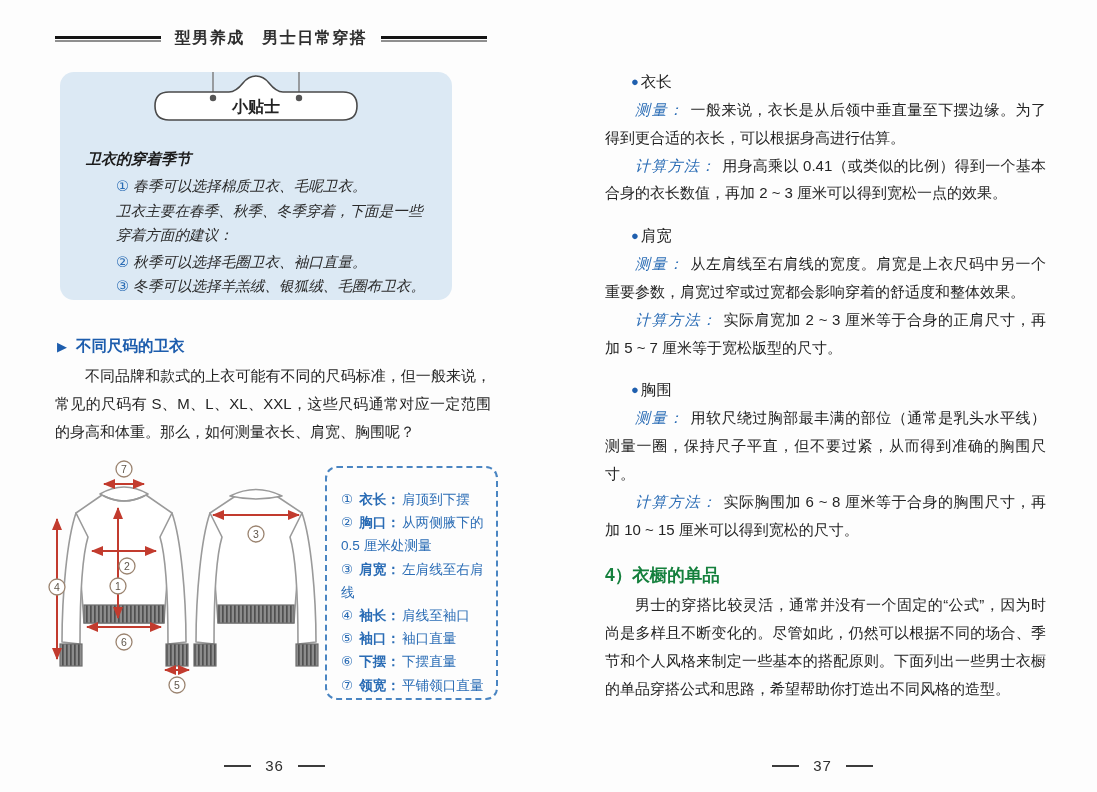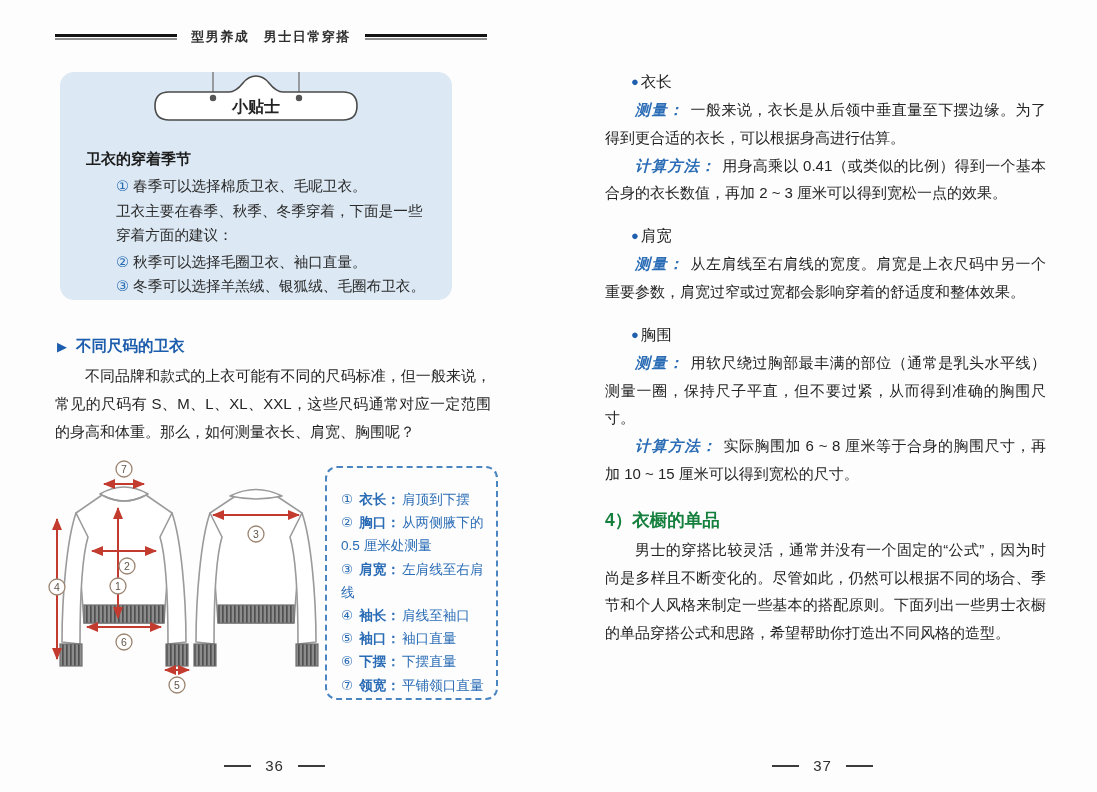--- a/index.html
+++ b/index.html
@@ -8,30 +8,30 @@
   .page { position:absolute; top:0; height:792px; width:549px; }
   #page-left { left:0; }
   #page-right { left:548px; }
 
   
   .runhead { position:absolute; top:28px; display:flex; align-items:center; }
   #page-left .runhead { left:55px; width:432px; }
   #page-right .runhead { left:57px; width:432px; }
   .rule { flex:1; height:6px;
     background:linear-gradient(#141414 0 2.6px, transparent 2.6px 3.8px, #8f8f8f 3.8px 5.8px); }
-  .runhead .htxt { padding:0 14px; font-size:13px; font-weight:bold; color:#2e2e2e;
+  .runhead .htxt { padding:0 14px; font-size:16px; font-weight:bold; color:#2e2e2e;
     letter-spacing:1.5px; white-space:nowrap; }
 
   
   .tipbox { position:absolute; left:60px; top:72px; width:392px; height:228px;
     background:#dce9f4; border-radius:14px; }
   .badge { position:absolute; left:50%; transform:translateX(-50%); top:0; }
   .badge text { font-size:16px; font-weight:bold; fill:#222;
     font-family:"Liberation Sans","DejaVu Sans",sans-serif; }
-  .tipinner { position:absolute; left:26px; right:18px; top:78px; }
+  .tipinner { position:absolute; left:26px; right:18px; top:78px;font-style:italic; }
   .tiptitle { font-size:15px; font-weight:bold; color:#1c1c1c; margin-bottom:5px; }
   .tipline { font-size:14.6px; line-height:24.5px; color:#2a2a2a; margin-left:30px; }
   .cnum { color:#2a6cb5; margin-right:4px; }
 
   
   .sechead { position:absolute; left:57px; top:336px; color:#1d5dad; font-weight:bold;
     font-size:15.5px; display:flex; align-items:center; }
   .sechead .tri { font-size:13px; margin-right:9px; }
   .para { font-size:15px; line-height:27.8px; text-align:justify; text-indent:2em; color:#242424; }
   #sizes-para { position:absolute; left:55px; top:362px; width:436px; }
@@ -46,21 +46,21 @@
   
   .pagefoot { position:absolute; left:0; width:100%; top:757px; display:flex;
     align-items:center; justify-content:center; }
   .pagefoot .dash { width:27px; height:2px; background:#3c3c3c; margin:0 14px; }
   .pagefoot .num { font-size:15px; color:#2e2e2e; letter-spacing:1px; }
 
   
   .rflow { position:absolute; left:57px; top:70px; width:441px; }
   .bhead { font-size:15.5px; color:#1e1e1e; margin:0 0 2px 26px; line-height:24px; }
   .bhead .dot { color:#1f5fae; font-size:13px; margin-right:2px; vertical-align:1px; }
-  .mlabel { color:#2a6cb5; font-weight:bold; font-style:italic; letter-spacing:1px; margin-right:6px; }
+  .mlabel { color:#2a6cb5; font-weight:normal; font-style:italic; letter-spacing:1px; margin-right:6px; }
   .rflow .para { margin-bottom:0; }
   .gap { height:17px; }
   .subhead { font-size:17.5px; font-weight:bold; color:#15803d; margin:20px 0 4px 0; }
 
   svg .outline { fill:#ffffff; stroke:#9a9a9a; stroke-width:1.6;
     stroke-linejoin:round; stroke-linecap:round; }
   svg .thin { fill:none; stroke:#9a9a9a; stroke-width:1.4; stroke-linecap:round; }
   svg .red { stroke:#c23b2e; stroke-width:2; fill:none; }
   svg .mkc { fill:#ffffff; stroke:#9b8470; stroke-width:1.3; }
   svg .mkt { font-size:10.5px; fill:#5f564b; text-anchor:middle;
@@ -185,20 +185,21 @@
 
   <div class="rflow">
 
     <div class="bhead"><span class="dot">●</span><span>衣长</span></div>
     <p class="para"><span class="mlabel">测量：</span><span>一般来说，衣长是从后领中垂直量至下摆边缘。为了得到更合适的衣长，可以根据身高进行估算。</span></p>
     <p class="para"><span class="mlabel">计算方法：</span><span>用身高乘以 0.41（或类似的比例）得到一个基本合身的衣长数值，再加 2 ~ 3 厘米可以得到宽松一点的效果。</span></p>
     <div class="gap"></div>
 
     <div class="bhead"><span class="dot">●</span><span>肩宽</span></div>
     <p class="para"><span class="mlabel">测量：</span><span>从左肩线至右肩线的宽度。肩宽是上衣尺码中另一个重要参数，肩宽过窄或过宽都会影响穿着的舒适度和整体效果。</span></p>
+    <p class="para"><span class="mlabel">计算方法：</span><span>实际肩宽加 2 ~ 3 厘米等于合身的正肩尺寸，再加 5 ~ 7 厘米等于宽松版型的尺寸。</span></p>
     <div class="gap"></div>
 
     <div class="bhead"><span class="dot">●</span><span>胸围</span></div>
     <p class="para"><span class="mlabel">测量：</span><span>用软尺绕过胸部最丰满的部位（通常是乳头水平线）测量一圈，保持尺子平直，但不要过紧，从而得到准确的胸围尺寸。</span></p>
     <p class="para"><span class="mlabel">计算方法：</span><span>实际胸围加 6 ~ 8 厘米等于合身的胸围尺寸，再加 10 ~ 15 厘米可以得到宽松的尺寸。</span></p>
 
     <div class="subhead">4）衣橱的单品</div>
     <p class="para">男士的穿搭比较灵活，通常并没有一个固定的“公式”，因为时尚是多样且不断变化的。尽管如此，仍然可以根据不同的场合、季节和个人风格来制定一些基本的搭配原则。下面列出一些男士衣橱的单品穿搭公式和思路，希望帮助你打造出不同风格的造型。</p>
   </div>
 

